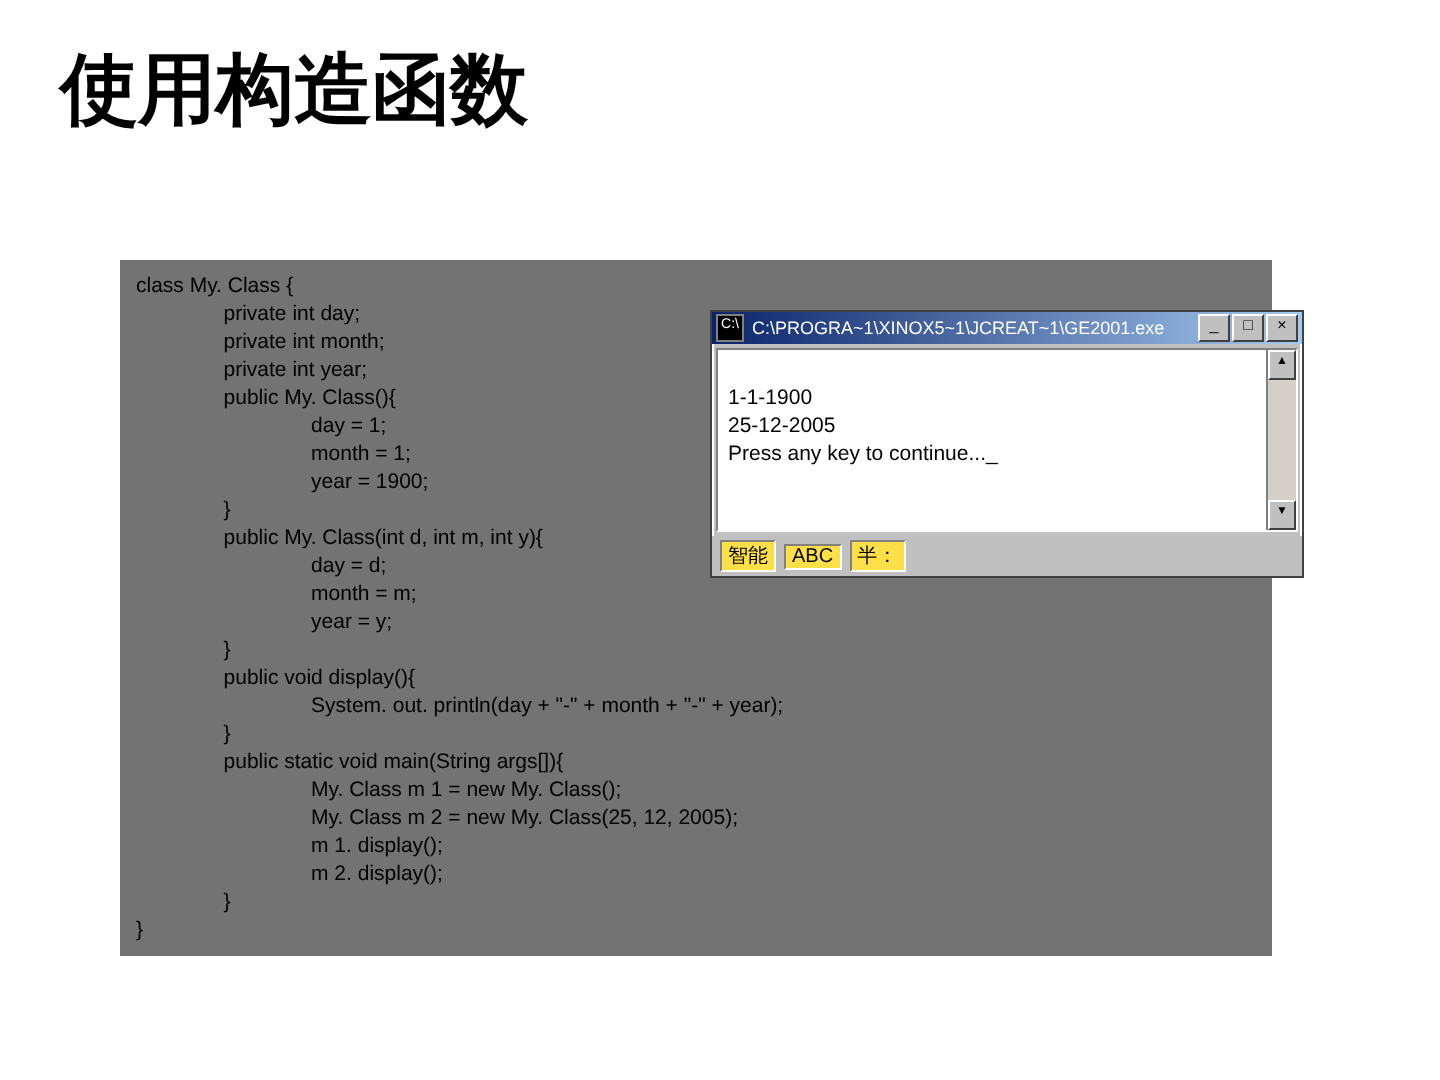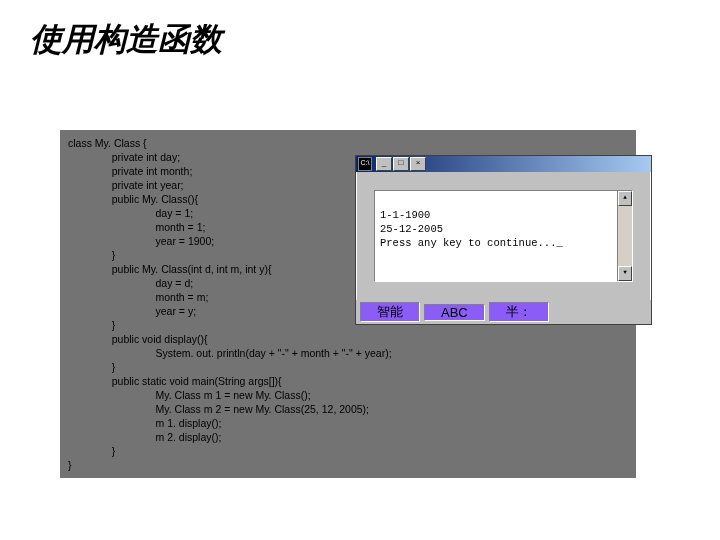--- a/index.html
+++ b/index.html
@@ -6,25 +6,24 @@
     margin: 0;
     padding: 0;
     width: 720px;
     height: 540px;
     background: #fff;
     font-family: Arial, sans-serif;
     overflow: hidden;
     position: relative;
   }
   .title {
-    font-size: 32px;
+    font-size: 39px;
     font-weight: bold;
     color: #000;
     padding: 18px 0 0 30px;
-    font-style: italic;
   }
   .code-block {
     position: absolute;
     left: 60px;
     top: 130px;
     width: 560px;
     background: #737373;
     font-family: Arial, sans-serif;
     font-size: 10.5px;
     line-height: 14px;
@@ -78,26 +77,26 @@
     border: 1px solid #fff;
     border-right-color: #404040;
     border-bottom-color: #404040;
     font-size: 8px;
     line-height: 10px;
     text-align: center;
     color: #000;
   }
   .console-body {
     background: #fff;
-    margin: 18px;
+    margin: 2px;
     border: 1px solid #808080;
     border-right-color: #fff;
     border-bottom-color: #fff;
     padding: 3px 5px;
-    font-family: Liberation Mono, monospace;
+    font-family: Liberation Sans, sans-serif;
     font-size: 10.5px;
     line-height: 14px;
     min-height: 48px;
     white-space: pre;
     position: relative;
   }
   .scrollbar {
     position: absolute;
     right: 0;
     top: 0;
@@ -121,26 +120,26 @@
   }
   .ime-bar {
     display: flex;
     align-items: center;
     gap: 4px;
     padding: 2px 4px;
     background: #c0c0c0;
     font-size: 9px;
   }
   .ime-item {
-    padding: 0 16px;
+    padding: 0 3px;
     border: 1px solid #808080;
     border-right-color: #fff;
     border-bottom-color: #fff;
-    background: #8b5cf6;
-    font-size: 13px;
+    background: #fde047;
+    font-size: 10px;
   }
 </style>
 </head>
 <body>
 
 <div class="title">使用构造函数</div>
 
 <div class="code-block">class My. Class {
                private int day;
                private int month;
@@ -162,20 +161,21 @@
                               My. Class m 1 = new My. Class();
                               My. Class m 2 = new My. Class(25, 12, 2005);
                               m 1. display();
                               m 2. display();
                }
 }</div>
 
 <div class="console-window">
   <div class="titlebar">
     <div class="tb-icon">C:\</div>
+    <div class="tb-title">C:\PROGRA~1\XINOX5~1\JCREAT~1\GE2001.exe</div>
     <div class="tb-btns">
       <div class="tb-btn">_</div>
       <div class="tb-btn">□</div>
       <div class="tb-btn">×</div>
     </div>
   </div>
   <div class="console-body">
 <span>1-1-1900</span>
 <span>25-12-2005</span>
 <span>Press any key to continue..._</span>

